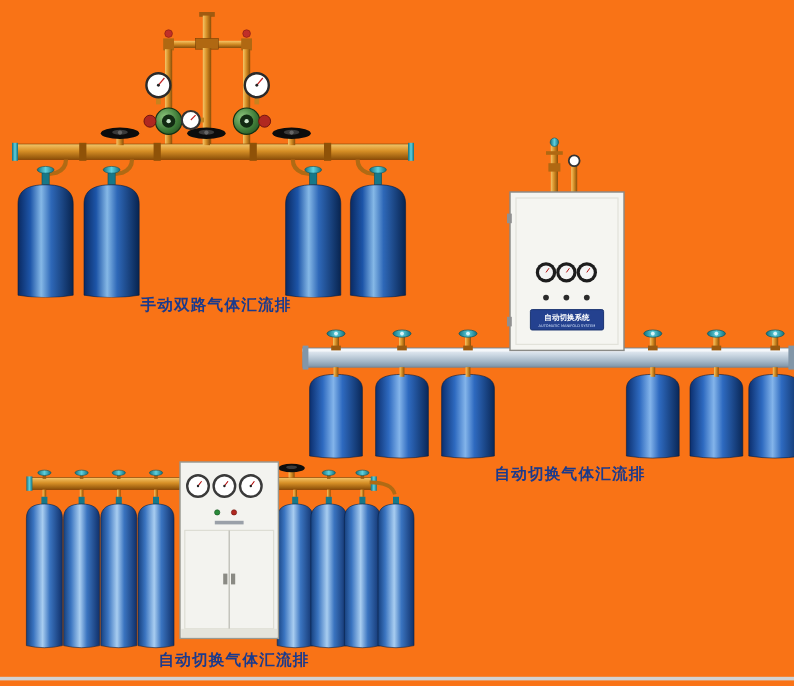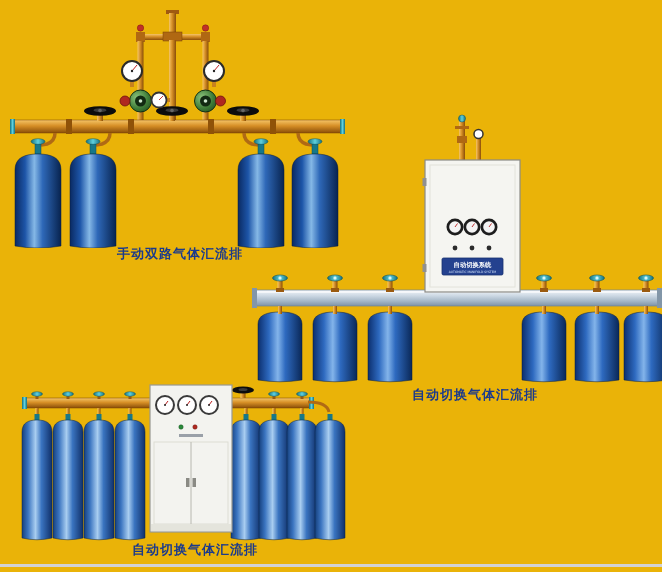--- a/index.html
+++ b/index.html
@@ -1,16 +1,16 @@
 <!DOCTYPE html>
 <html><head>
 <meta charset="utf-8">
 <style>
   html,body{margin:0;padding:0;background:#fff;}
-  .page{position:relative;width:662px;height:572px;background:#eab308;overflow:hidden;
+  .page{position:relative;width:662px;height:572px;background:#f97316;overflow:hidden;
         font-family:"DejaVu Sans","Liberation Sans",sans-serif;}
   .fig{position:absolute;}
   .fig svg{display:block;}
   .caption{position:absolute;color:#1b3a8c;font-weight:bold;font-size:13px;
            text-align:center;letter-spacing:1px;}
   .bottom-rule{position:absolute;left:0;top:564px;width:662px;height:3px;background:#d2d2d2;}
   text{font-family:"DejaVu Sans","Liberation Sans",sans-serif;}
 </style>
 </head>
 <body>

